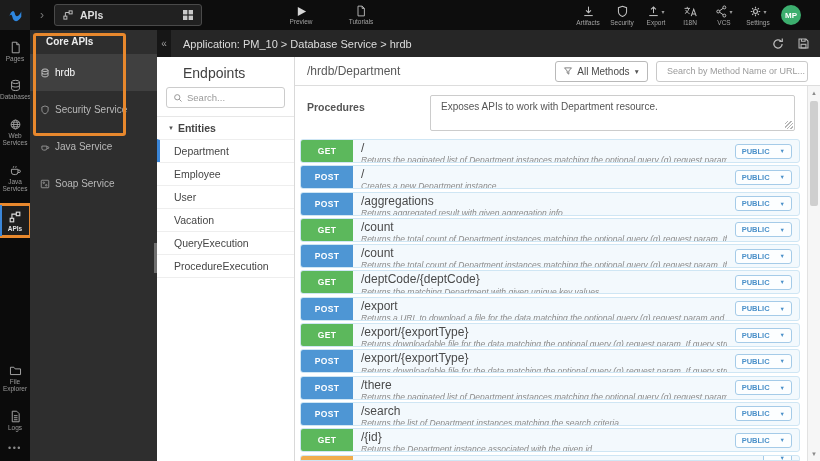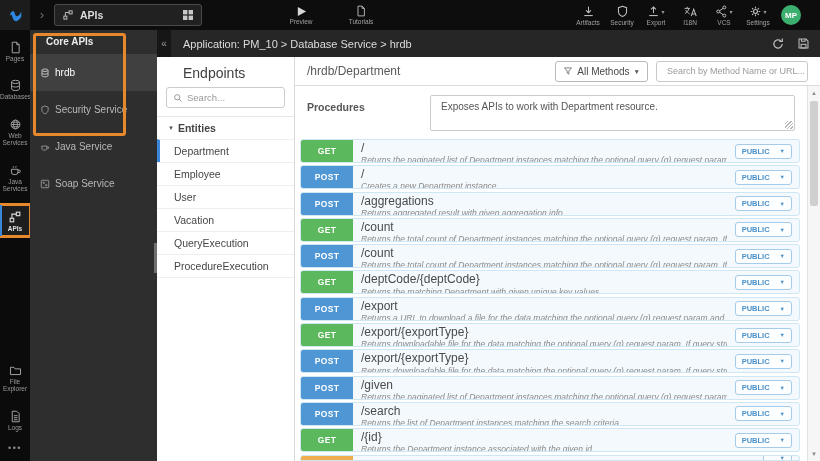--- a/index.html
+++ b/index.html
@@ -517,21 +517,21 @@
     </div>
     <div class="access-btn">
       <span>PUBLIC</span>
       <span class="caret">▼</span>
     </div>
   </div>
 
   <div class="api-row">
     <div class="m-badge" style="background: rgb(78, 150, 212);">POST</div>
     <div class="row-mid">
-      <div class="row-path">/given</div>
+      <div class="row-path">/there</div>
       <div class="row-desc">Returns the paginated list of Department instances matching the optional query (q) request param. This API should be use...</div>
     </div>
     <div class="access-btn">
       <span>PUBLIC</span>
       <span class="caret">▼</span>
     </div>
   </div>
 
   <div class="api-row">
     <div class="m-badge" style="background: rgb(78, 150, 212);">POST</div>

